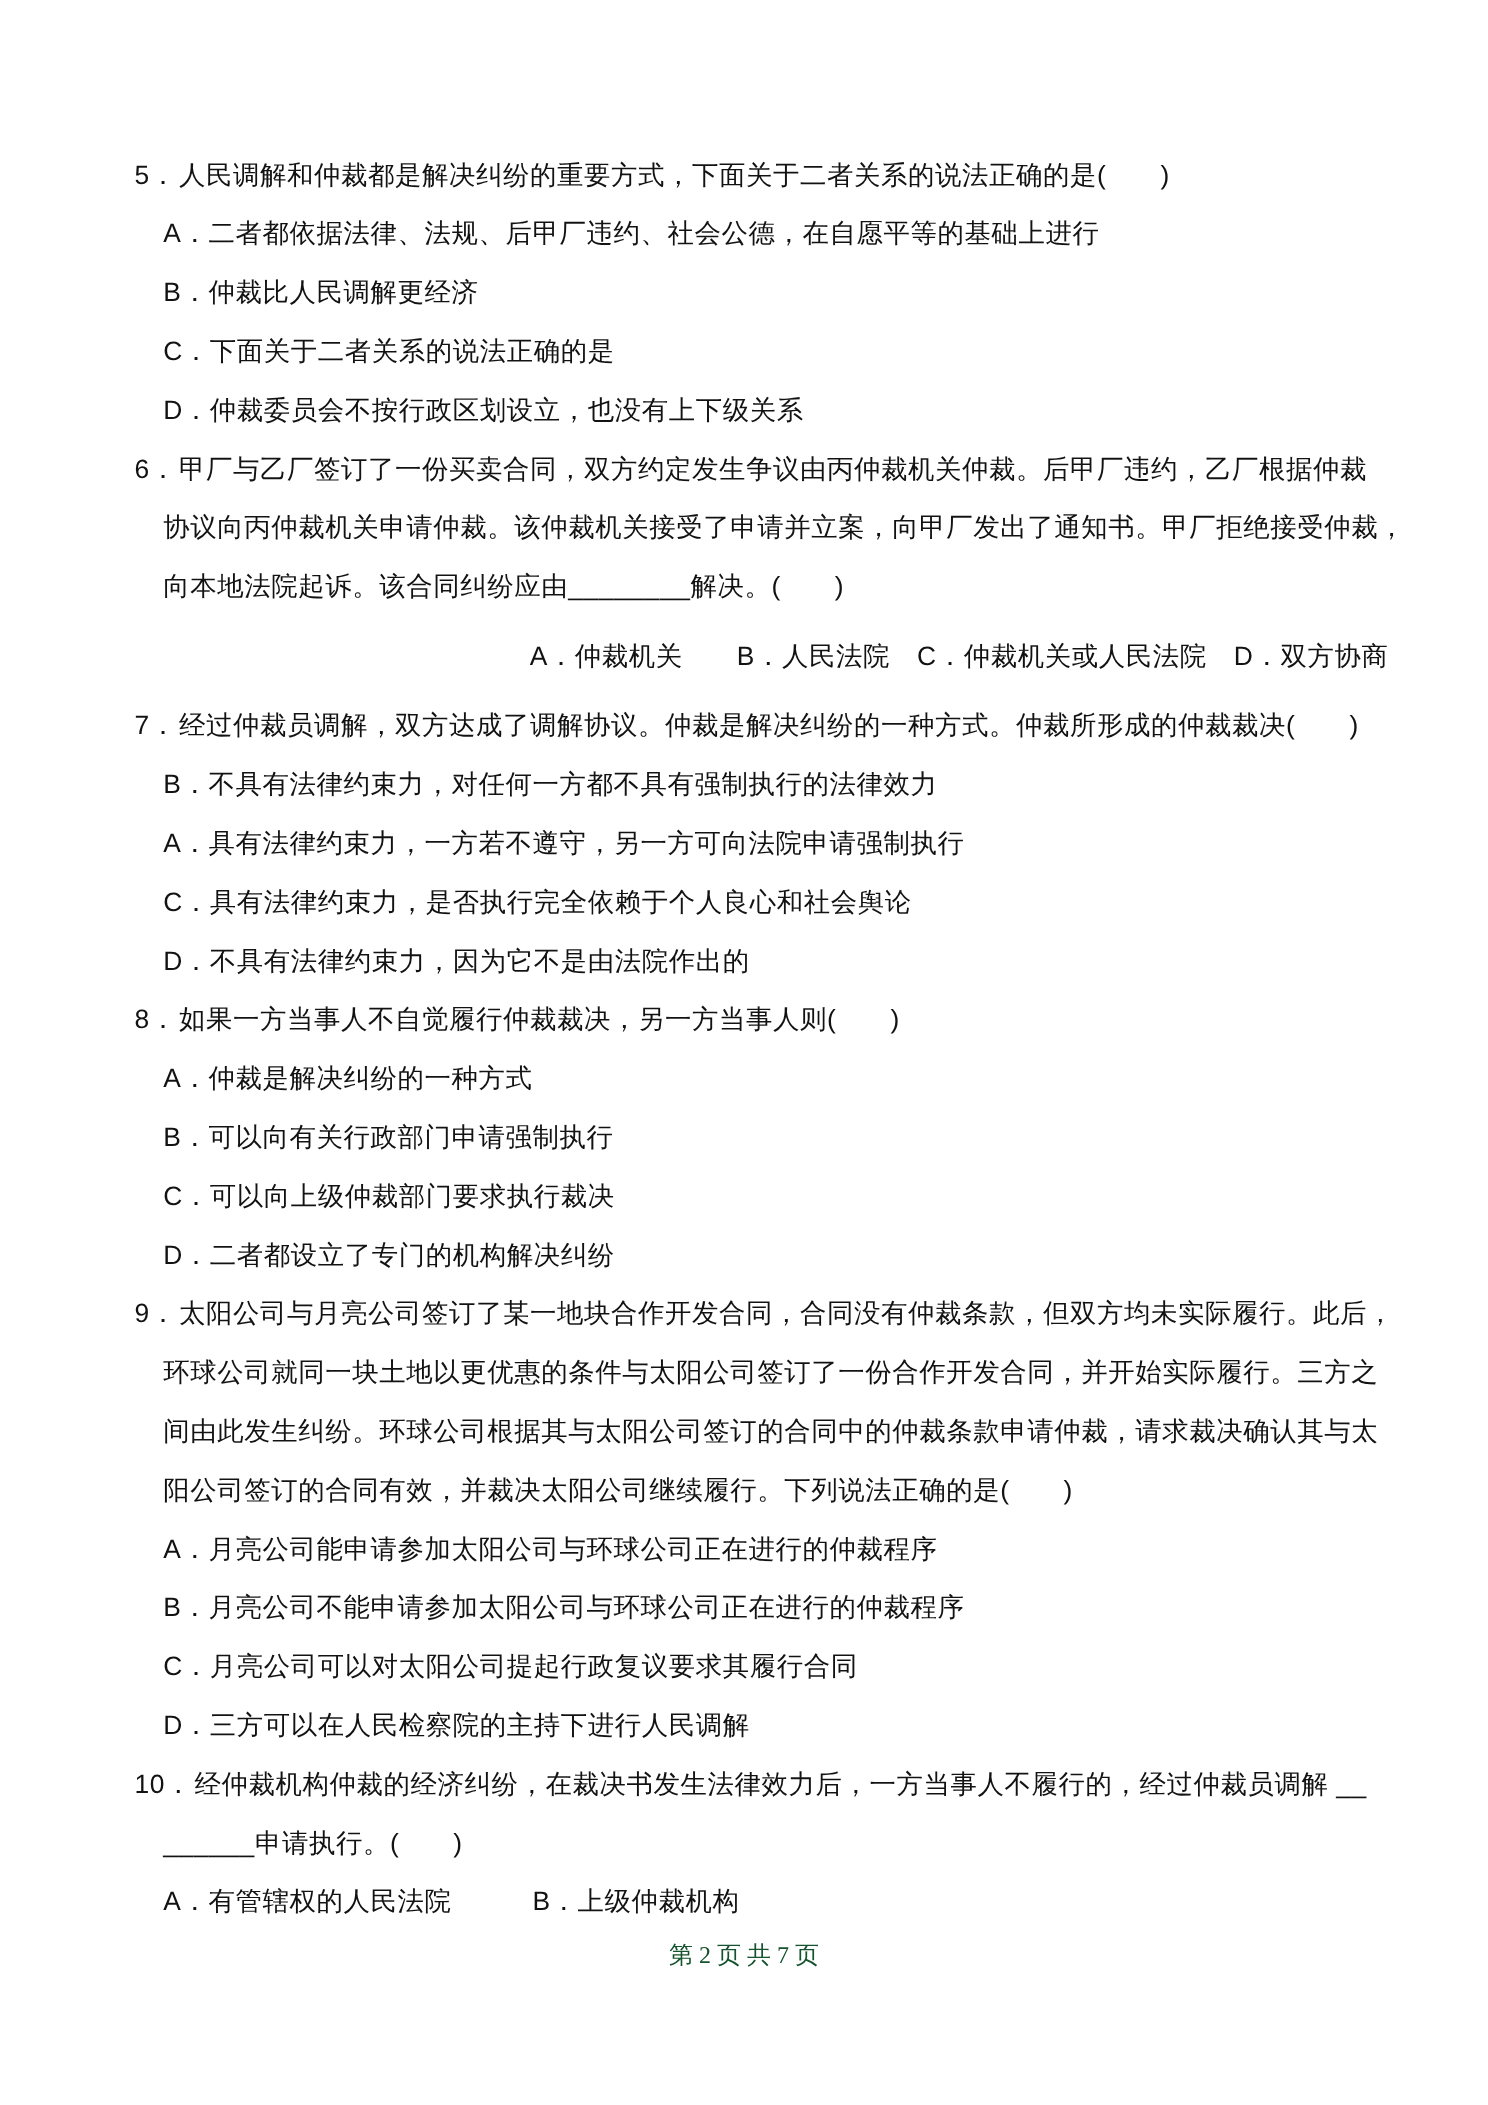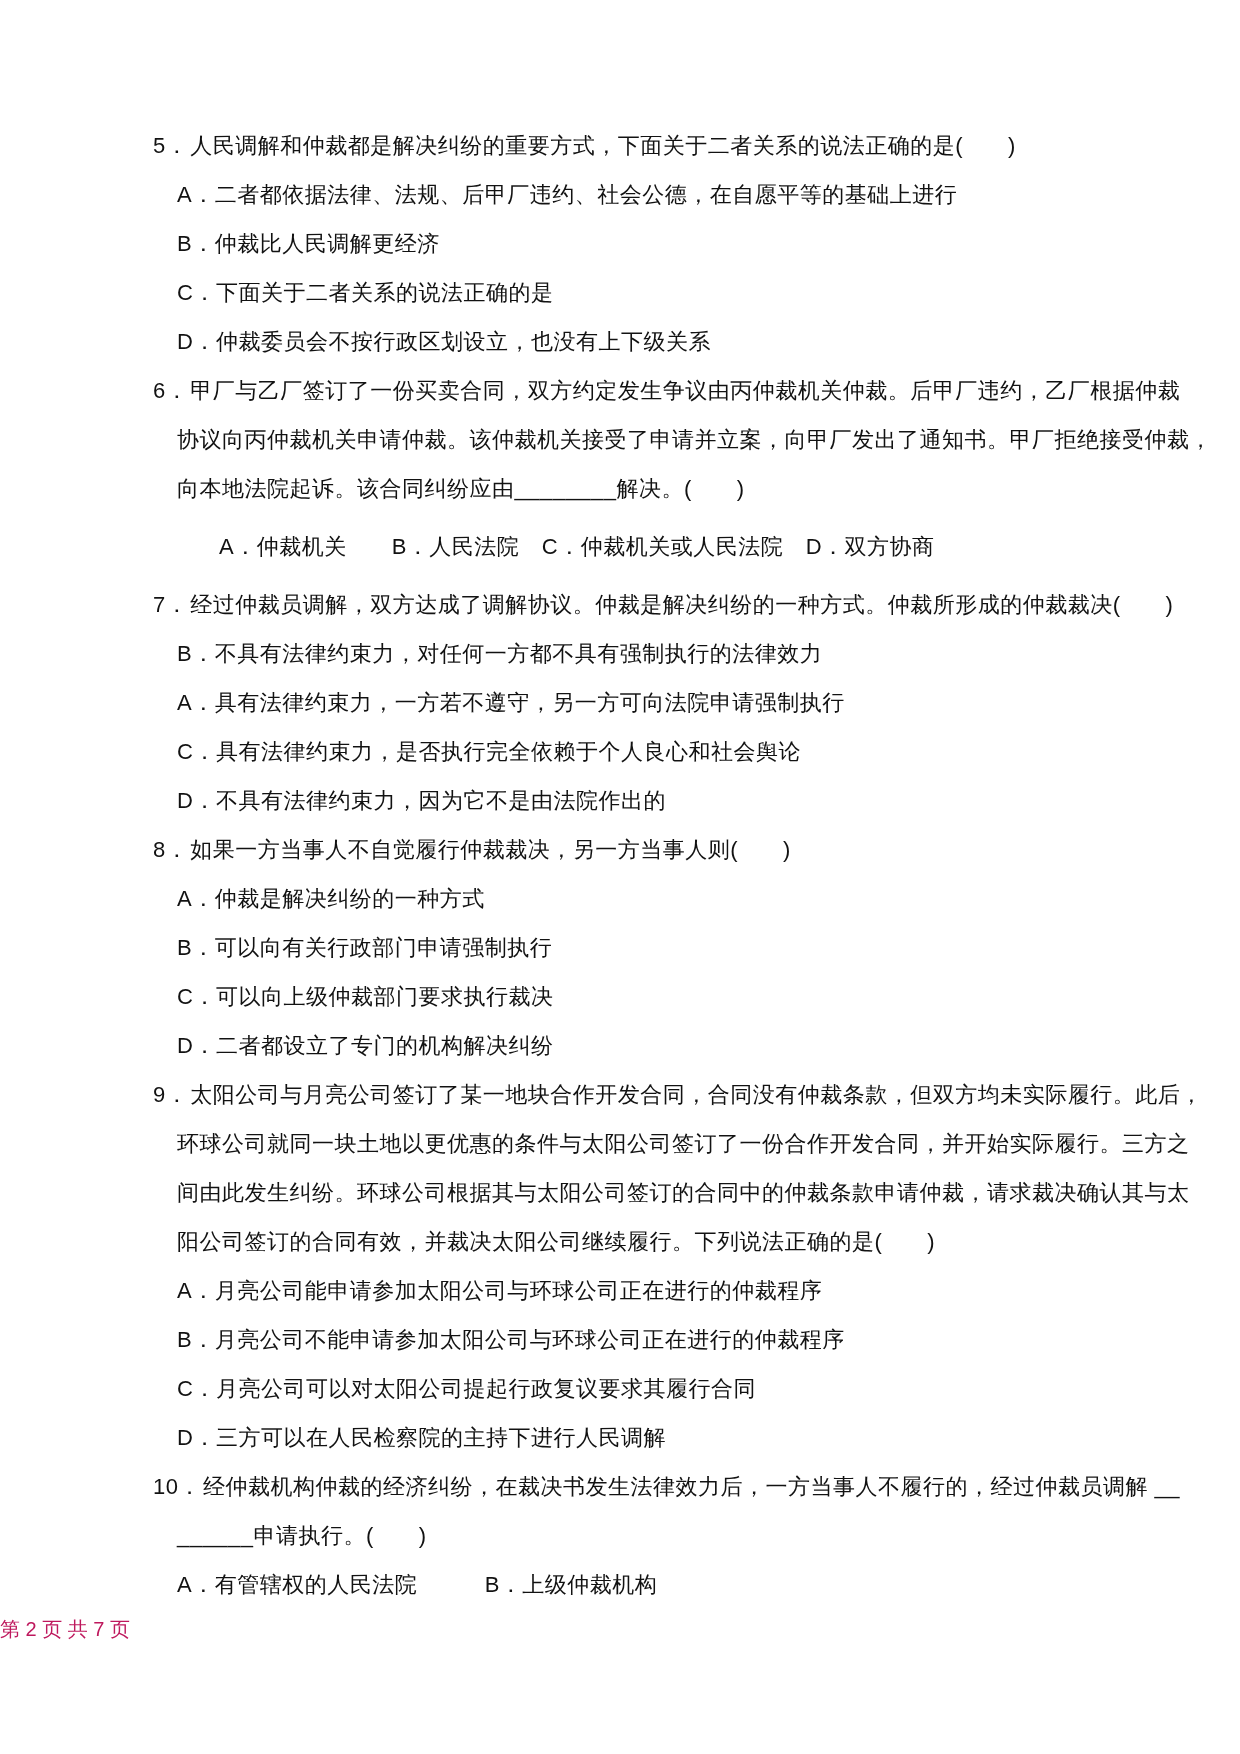--- a/index.html
+++ b/index.html
@@ -19,43 +19,44 @@
     position: absolute;
     left: 112px;
     top: 121px;
     width: 1045px;
   }
   .line {
     font-size: 22px;
     line-height: 49px;
     white-space: nowrap;
     letter-spacing: 0.5px;
-    margin-left: 41px;
   }
   .indent {
     padding-left: 24px;
   }
   .deep {
     padding-left: 66px;
   }
   .gap-around {
     margin-top: 9px;
     margin-bottom: 9px;
+    text-align: right;
   }
   .qnum {
     padding-right: 2px;
   }
   .footer {
     position: absolute;
     top: 1616px;
     left: 0;
     width: 1240px;
-    font-family: Liberation Sans, sans-serif;
+    text-align: center;
+    font-family: Liberation Serif, serif;
     font-size: 20px;
-    color: #be185d;
+    color: #14532d;
   }
 </style>
 </head>
 <body>
 
 <div class="content">
 
   <section>
     <div class="line"><span class="qnum">5．</span><span>人民调解和仲裁都是解决纠纷的重要方式，下面关于二者关系的说法正确的是(　　)</span></div>
     <div class="line indent">A．二者都依据法律、法规、后甲厂违约、社会公德，在自愿平等的基础上进行</div>

